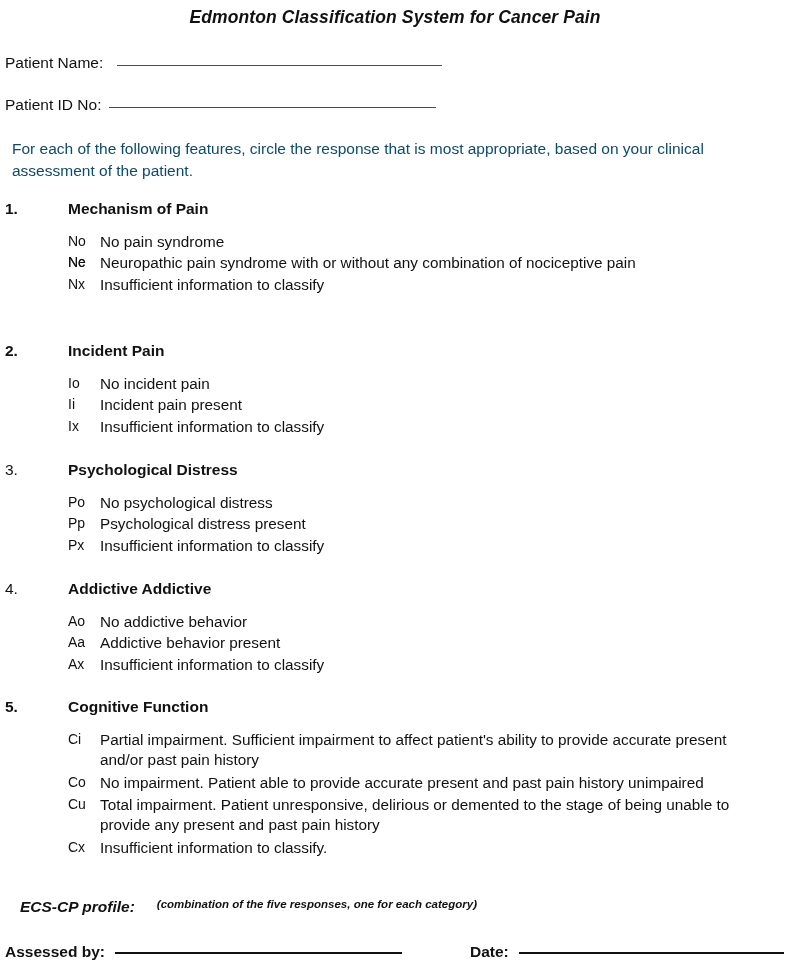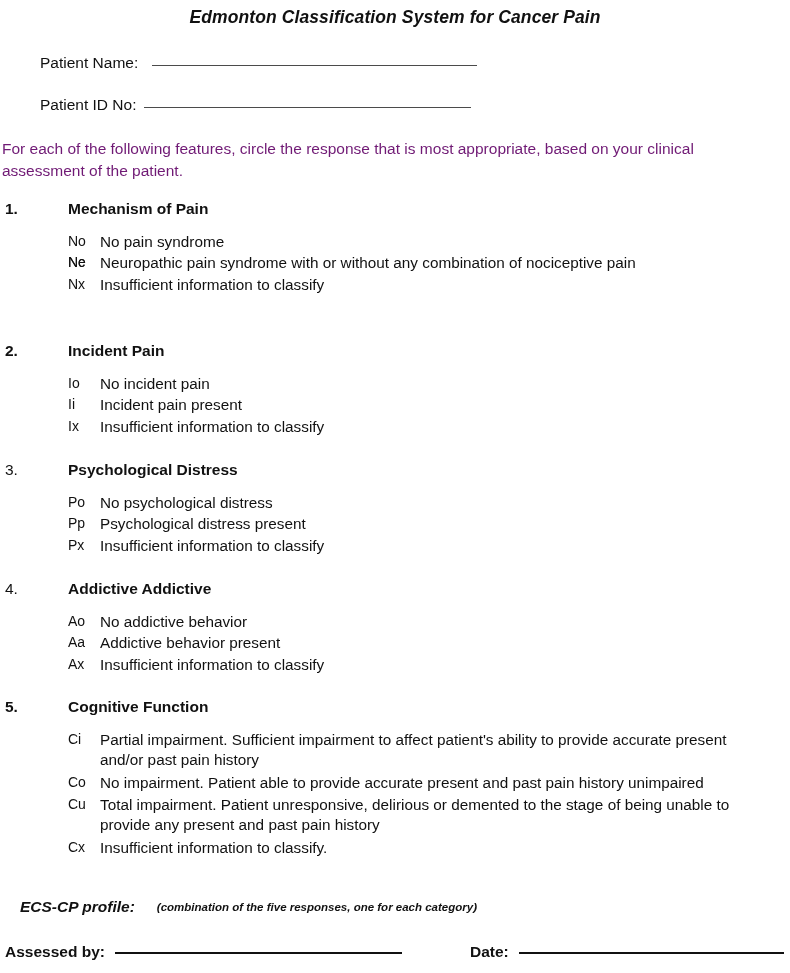--- a/index.html
+++ b/index.html
@@ -38,21 +38,20 @@
     color: #111111;
   }
 
   
   .field-row {
     position: absolute;
     left: 5px;
     display: flex;
     align-items: baseline;
     font-size: 15.5px;
-    margin-left: 35px;
   }
   .field-row.name { top: 54px; }
   .field-row.idno { top: 96px; }
   .field-label {
     white-space: nowrap;
     color: #111111;
   }
   .field-blank {
     display: inline-block;
     height: 1px;
@@ -65,26 +64,26 @@
     margin-left: 14px;
   }
   .field-row.idno .field-blank {
     width: 327px;
     margin-left: 7px;
   }
 
   
   .instructions {
     position: absolute;
-    left: 2px;
+    left: 12px;
     top: 138px;
     width: 755px;
     font-size: 15.5px;
     line-height: 1.42;
-    color: #701a75;
+    color: #0c4a6e;
   }
 
   
   .section {
     position: absolute;
     left: 0;
     width: 790px;
   }
   .section-head {
     position: relative;
@@ -130,21 +129,21 @@
     max-width: 670px;
   }
   .option.wrap { margin-bottom: 2px; }
 
   
   .profile-line {
     position: absolute;
     left: 20px;
     top: 898px;
     display: flex;
-    align-items: center;
+    align-items: flex-start;
     white-space: nowrap;
   }
   .profile-label {
     font-size: 15.5px;
     font-weight: bold;
     font-style: italic;
     color: #111111;
   }
   .profile-codes {
     font-size: 15.5px;

